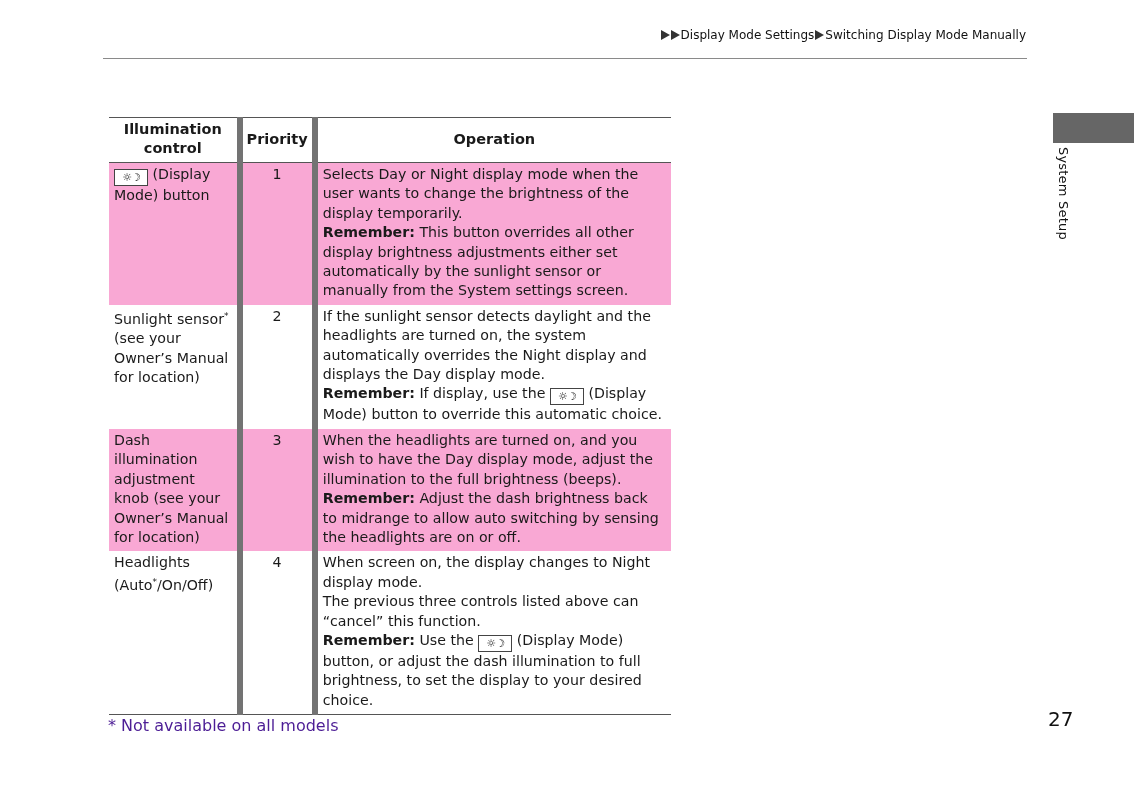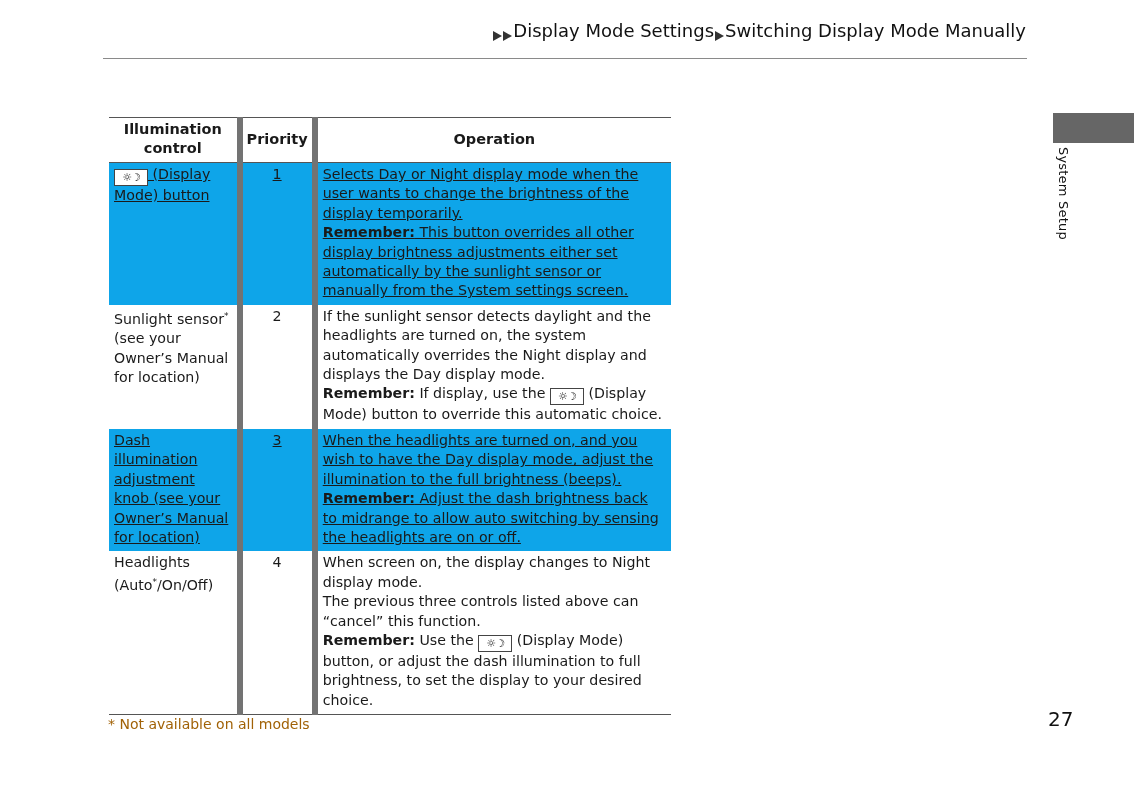--- a/index.html
+++ b/index.html
@@ -1,39 +1,39 @@
 <!DOCTYPE html>
 <html><head>
 <meta charset="utf-8">
 <style>
   html, body { margin:0; padding:0; background:#ffffff; }
   body { width:1134px; height:794px; position:relative; overflow:hidden;
          font-family:"DejaVu Sans", "Liberation Sans", sans-serif; color:#1a1a1a; }
-  .breadcrumb { position:absolute; right:108px; top:20px; font-size:18px; color:#111;
-                display:flex; align-items:flex-end; white-space:nowrap; }
+  .breadcrumb { position:absolute; right:108px; top:28px; font-size:12px; color:#111;
+                display:flex; align-items:center; white-space:nowrap; }
   .breadcrumb .tri { display:inline-block; width:0; height:0; border-top:5px solid transparent;
                      border-bottom:5px solid transparent; border-left:9px solid #333; margin-right:1px; }
   .hr-top { position:absolute; left:103px; top:58px; width:924px; height:1px; background:#8a8a8a; }
   .side-tab { position:absolute; left:1053px; top:113px; width:81px; height:30px; background:#666666; }
   .side-label { position:absolute; left:1056px; top:147px; writing-mode:vertical-rl;
                 font-size:13px; color:#111; letter-spacing:0.2px; }
   table.ops { position:absolute; left:109px; top:117px; width:562px; border-collapse:collapse;
               font-size:14.2px; line-height:19.4px; }
   table.ops th { font-weight:bold; font-size:14.5px; text-align:center; vertical-align:middle;
                  padding:2px 4px 4px 4px; border-top:1px solid #555; border-bottom:1px solid #555; line-height:19px; }
   table.ops td { vertical-align:top; padding:2px 5px 4px 5px; }
   table.ops th + th, table.ops td + td { border-left:6px solid #737373; }
-  table.ops tr.shade td { background:#0ea5e9;text-decoration:underline; }
+  table.ops tr.shade td { background:#f9a8d4; }
   table.ops tr.last td { border-bottom:1px solid #555; }
   td.prio { text-align:center; }
   col.c1 { width:131px; } col.c2 { width:68px; } col.c3 { width:363px; }
   .dm-icon { display:inline-flex; align-items:center; justify-content:center; width:32px; height:15px;
              border:1px solid #444; font-size:11px; line-height:13px; vertical-align:-2px; background:#fff; letter-spacing:-1px; }
   .bold { font-weight:bold; }
-  .footnote { position:absolute; left:108px; top:716px; font-size:14px; color:#a16207; }
+  .footnote { position:absolute; left:108px; top:716px; font-size:16px; color:#4c1d95; }
   .pageno { position:absolute; left:1048px; top:707px; font-size:20px; color:#111; }
   sup.star { font-size:9px; vertical-align:5px; }
 </style>
 </head>
 <body>
 
 <div class="breadcrumb">
   <span class="tri"></span>
   <span class="tri"></span>
   <span>Display Mode Settings</span>

